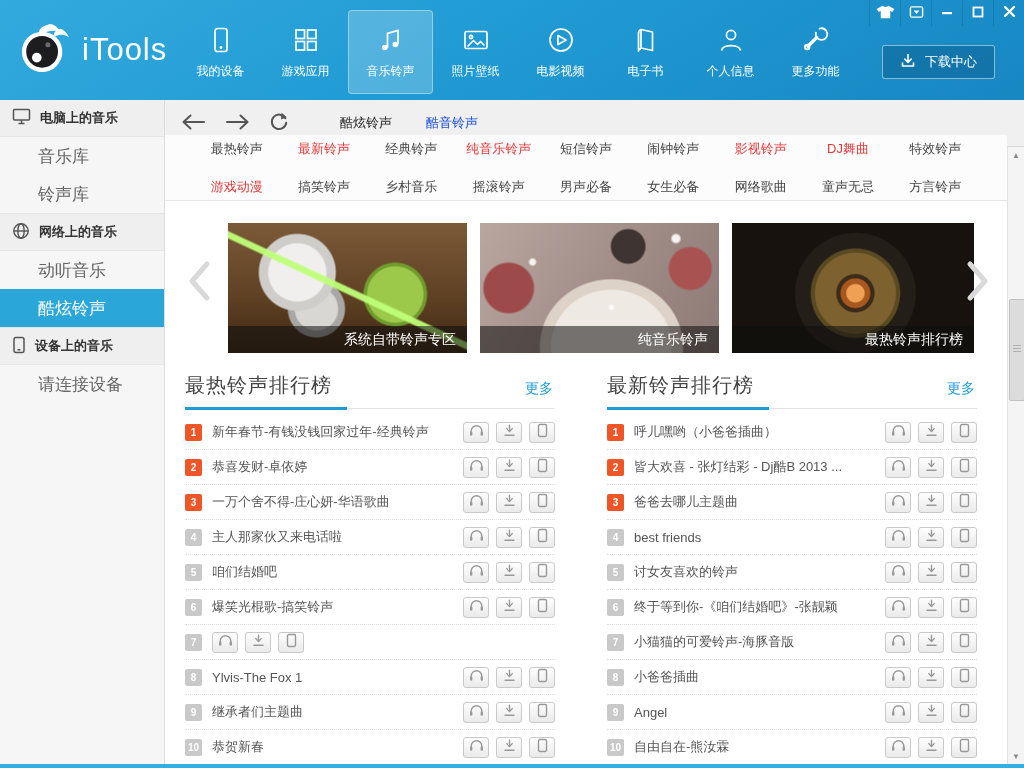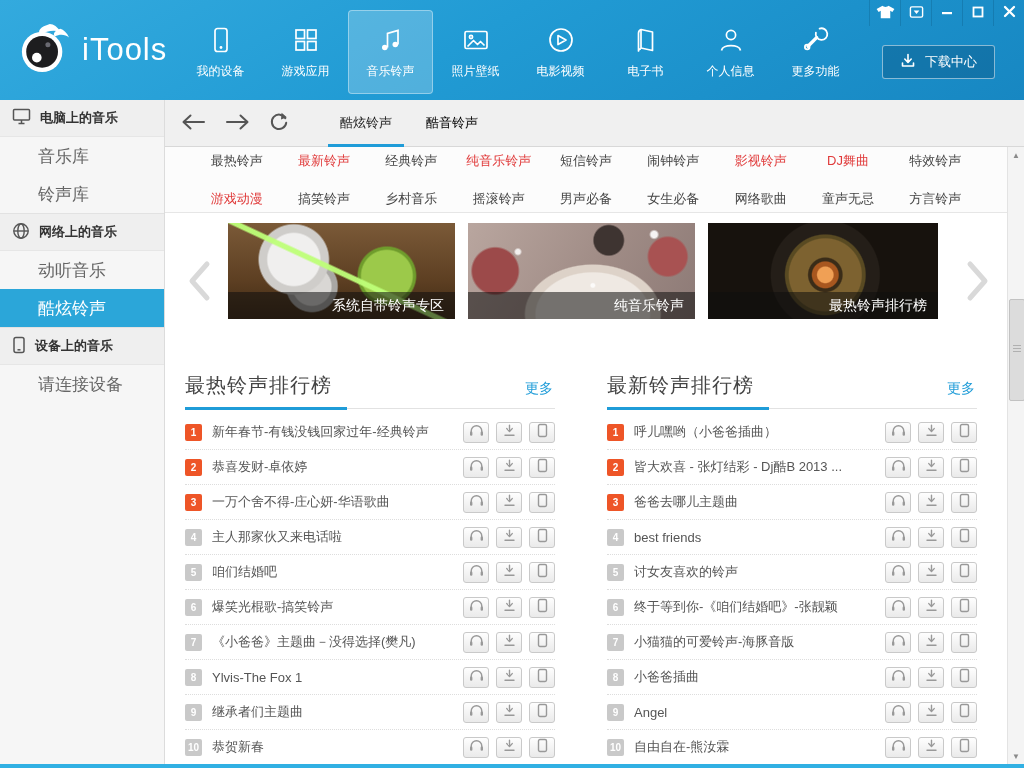--- a/index.html
+++ b/index.html
@@ -33,37 +33,37 @@
   .sb-item{height:38px;display:flex;align-items:center;padding-left:38px;font-size:17px;color:#666;cursor:pointer;}
   .sb-item.active{background:var(--sb-active,#2ba6d9);color:#fff;}
 
   
   .main{position:absolute;left:165px;top:100px;width:859px;height:664px;background:#fff;}
   .toolbar{position:absolute;top:0;left:0;right:0;height:47px;background:#f0f0f0;
            border-bottom:1px solid #d8d8d8;display:flex;align-items:center;box-sizing:border-box;}
   .nav-arrows{display:flex;gap:15px;padding:0 12px 0 14px;align-items:center;}
   .arrow-btn{background:none;border:0;cursor:pointer;padding:2px;display:flex;}
   .tabs{display:flex;height:47px;margin-left:20px;}
-  .tab{position:relative;display:flex;align-items:center;padding:0 17px;font-size:13px;color:#000000;
+  .tab{position:relative;display:flex;align-items:center;padding:0 17px;font-size:13px;color:#1d4ed8;
        background:none;border:0;cursor:pointer;}
   .tab.active{color:#222;}
   .tab.active::after{content:"";position:absolute;left:5px;right:5px;bottom:0;height:3px;background:var(--accent,#1f9cd8);}
 
-  .categories{position:absolute;top:47px;left:0;right:17px;height:66px;background:#fcfcfc;
+  .categories{position:absolute;top:35px;left:0;right:17px;height:66px;background:#fcfcfc;
               border-bottom:1px solid #e6e6e6;display:grid;grid-template-columns:repeat(9,1fr);
               align-content:center;row-gap:20px;padding:0 28px;box-sizing:border-box;}
   .cat{font-size:13px;color:#444;text-align:center;white-space:nowrap;background:none;border:0;cursor:pointer;padding:0;}
   .cat.hot{color:var(--hot,#e03a3a);}
 
   
   .carousel{position:absolute;top:114px;left:0;right:17px;height:154px;background:#fff;}
   .car-arrow{position:absolute;top:46px;background:none;border:0;cursor:pointer;padding:0;}
   .car-prev{left:21px;} .car-next{right:16px;}
   .banners{position:absolute;left:63px;top:9px;display:flex;gap:13px;}
-  .banner{position:relative;width:227px;height:96px;overflow:hidden;cursor:pointer;flex:0 0 auto;}
+  .banner{position:relative;width:227px;height:130px;overflow:hidden;cursor:pointer;flex:0 0 auto;padding-left:12px;}
   .banner:last-child{width:230px;}
   .caption{position:absolute;left:0;right:0;bottom:0;height:27px;background:rgba(15,15,15,.55);color:#fff;
            font-size:14px;display:flex;align-items:center;justify-content:flex-end;padding:0 11px;}
   .art-apple-android{background:
       linear-gradient(25deg,transparent 47%,rgba(190,255,120,.95) 48% 50%,transparent 51%),
       radial-gradient(circle at 70% 55%, #9cc94a 0 15%, #6f9c2c 16% 17%, transparent 18%),
       radial-gradient(circle at 29% 38%, #f0efee 0 15%, #cfcdca 16% 20%, transparent 21%),
       radial-gradient(circle at 37% 66%, #d9d7d4 0 12%, #a9a7a4 13% 16%, transparent 17%),
       linear-gradient(180deg,#7b5a38 0%,#5d3f22 60%,#3d2813 100%);}
   .art-girl-snow{background:
@@ -503,21 +503,20 @@
                 </button>
                 <button class="act-btn">
                   <span class="icon"><svg width="11" height="15" viewBox="0 0 11 15" fill="none" stroke="#999" stroke-width="1.4">
                       <rect x="1.5" y="1.5" width="8" height="12" rx="1.4"></rect>
                     </svg></span>
                 </button>
               </span>
             </div>
             <div class="row">
               <span class="badge">7</span>
-              <span class="row-title">《小爸爸》主题曲－没得选择(樊凡)</span>
               <span class="actions">
                 <button class="act-btn">
                   <span class="icon"><svg width="15" height="13" viewBox="0 0 15 13" fill="none" stroke="#999" stroke-width="1.4">
                       <path d="M2.2 10.5 V7 a5.3 5.3 0 0 1 10.6 0 V10.5"></path>
                       <rect x="1" y="7.6" width="2.4" height="4.2" rx="1.1" fill="#999" stroke="none"></rect>
                       <rect x="11.6" y="7.6" width="2.4" height="4.2" rx="1.1" fill="#999" stroke="none"></rect>
                     </svg></span>
                 </button>
                 <button class="act-btn">
                   <span class="icon"><svg width="13" height="13" viewBox="0 0 13 13" fill="none" stroke="#999" stroke-width="1.4" stroke-linecap="round" stroke-linejoin="round">

